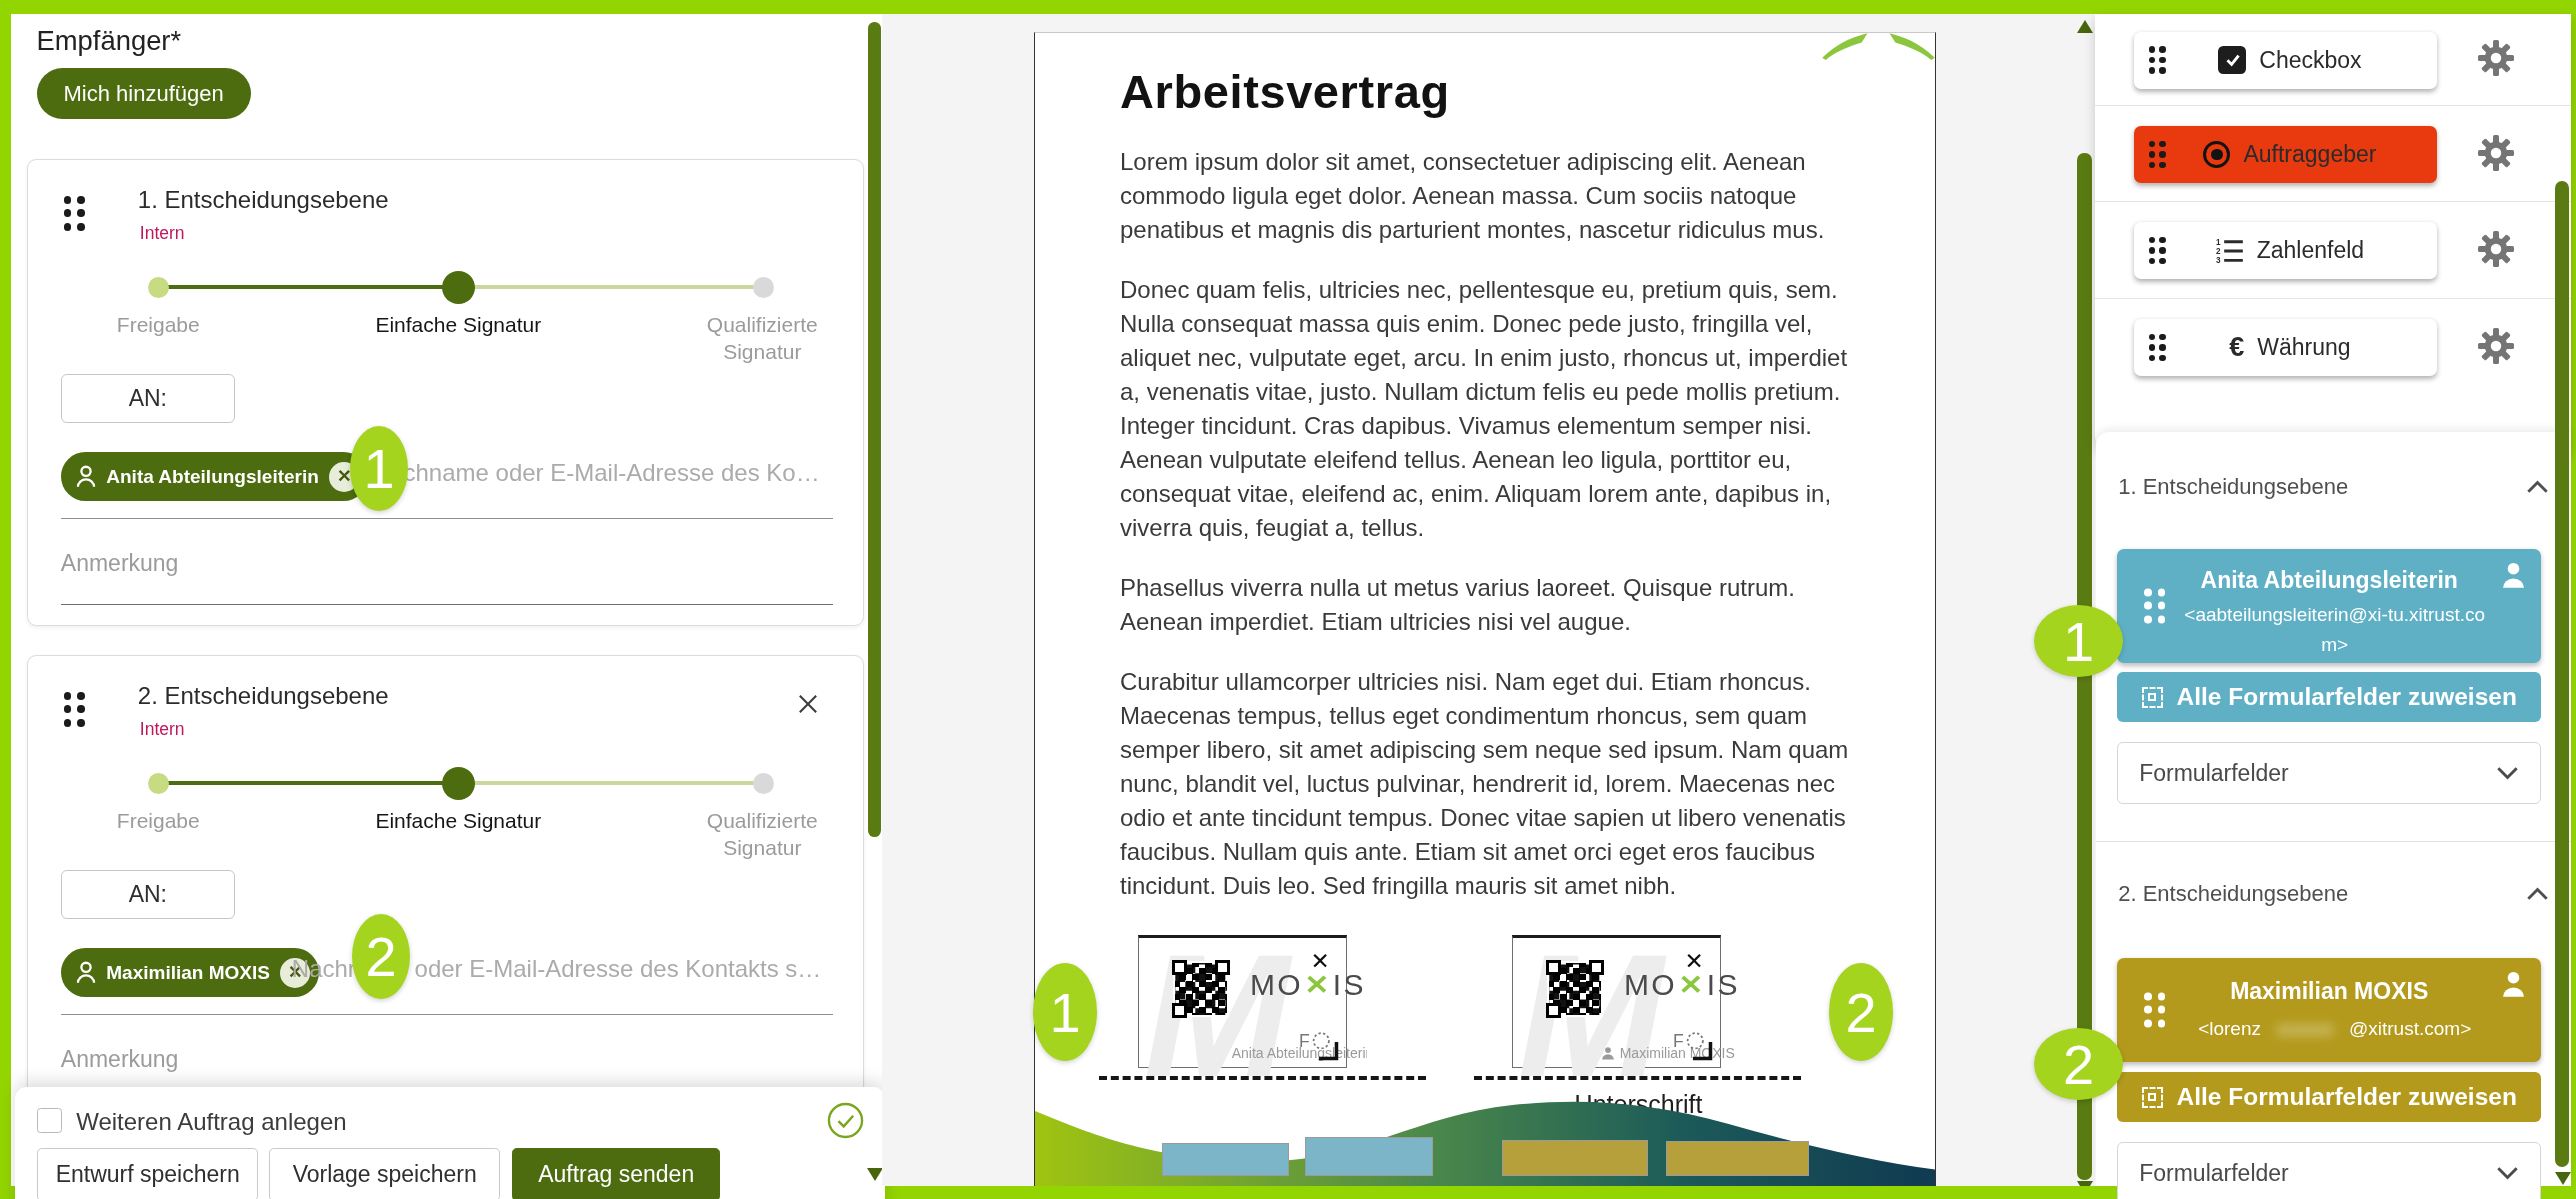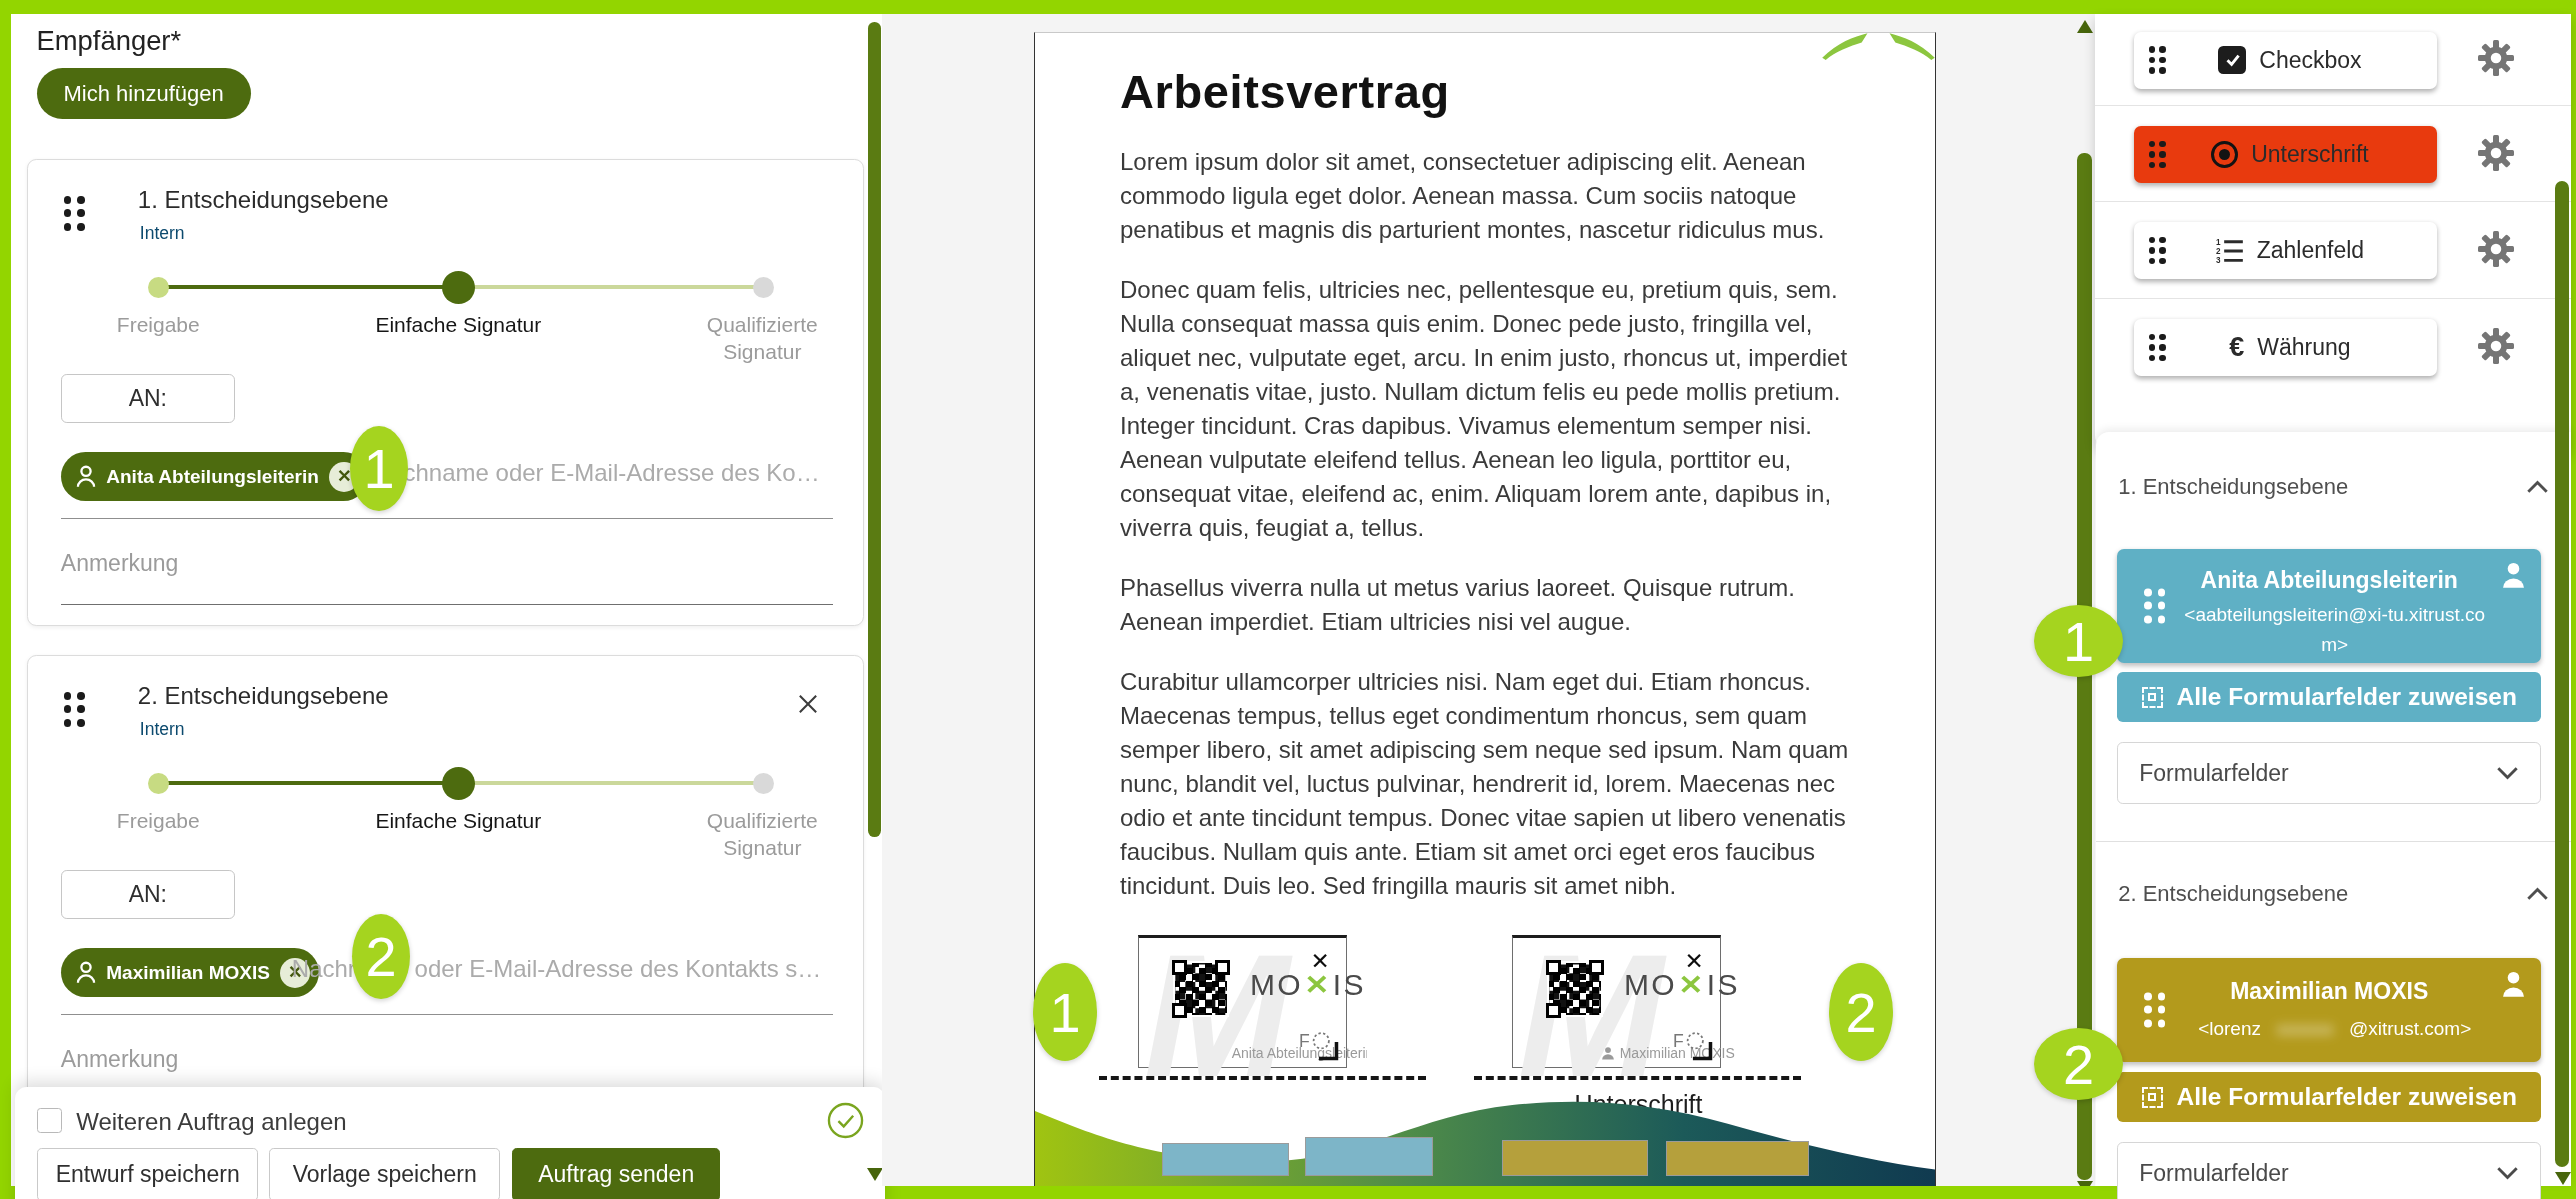--- a/index.html
+++ b/index.html
@@ -23,21 +23,21 @@
     background:var(--olive);color:#fff;font-size:22px;font-family:inherit;display:flex;align-items:center;}
   .level-card{position:absolute;left:16.3px;width:837px;background:#fff;border:1.2px solid #dcdcdc;border-radius:9.3px;
     box-shadow:0 1.2px 4.7px rgba(0,0,0,.06);}
   #card1{top:145px;height:467px;}
   #card2{top:641px;height:484px;}
   .drag-dots{position:absolute;display:grid;grid-template-columns:repeat(2,8.2px);grid-template-rows:repeat(3,8.2px);gap:5.3px;}
   .drag-dots i{width:7.6px;height:7.6px;border-radius:50%;background:#1b1b1b;display:block;}
   .drag-dots.white i{background:#fff;}
   .lc-dots{left:36px;top:36px;}
   .lc-title{position:absolute;left:110px;top:26px;font-size:24px;color:#2b2b2b;font-weight:400;}
-  .lc-sub{position:absolute;left:112px;top:63px;font-size:17.5px;color:#0c4a6e;}
+  .lc-sub{position:absolute;left:112px;top:63px;font-size:17.5px;color:#be185d;}
   .lc-close{position:absolute;right:41px;top:34px;width:28px;height:28px;color:#3c3c3c;}
   
   .slider{position:absolute;left:0;top:0;width:100%;height:0;}
   .seg{position:absolute;height:4.1px;top:125px;border-radius:2.3px;}
   .seg.dark{left:130px;width:301px;background:var(--olive);}
   .seg.pale{left:430px;width:303px;background:var(--pale-track);}
   .sdot{position:absolute;border-radius:50%;}
   .sdot.first{left:120px;top:117px;width:21px;height:21px;background:var(--pale-dot);}
   .sdot.mid{left:414px;top:111px;width:33px;height:33px;background:var(--olive);}
   .sdot.last{left:725px;top:117px;width:21px;height:21px;background:var(--gray-dot);}
@@ -411,21 +411,21 @@
             <i></i>
             <i></i>
             <i></i>
             <i></i>
             <i></i>
           </div>
         <div class="fc-center">
           <span class="icon-radio">
               <i></i>
             </span>
-          <span class="fc-label">Unterschrift</span>
+          <span class="fc-label">Auftraggeber</span>
         </div>
       </div>
       <svg class="gear" style="top:121px" viewBox="0 0 48 48">
         <g fill="#757575">
           <rect x="20" y="0" width="8" height="12" rx="2"></rect>
             <rect x="20" y="36" width="8" height="12" rx="2"></rect>
           <rect x="0" y="20" width="12" height="8" rx="2"></rect>
             <rect x="36" y="20" width="12" height="8" rx="2"></rect>
           <rect x="20" y="0" width="8" height="12" rx="2" transform="rotate(45 24 24)"></rect>
           <rect x="20" y="36" width="8" height="12" rx="2" transform="rotate(45 24 24)"></rect>

